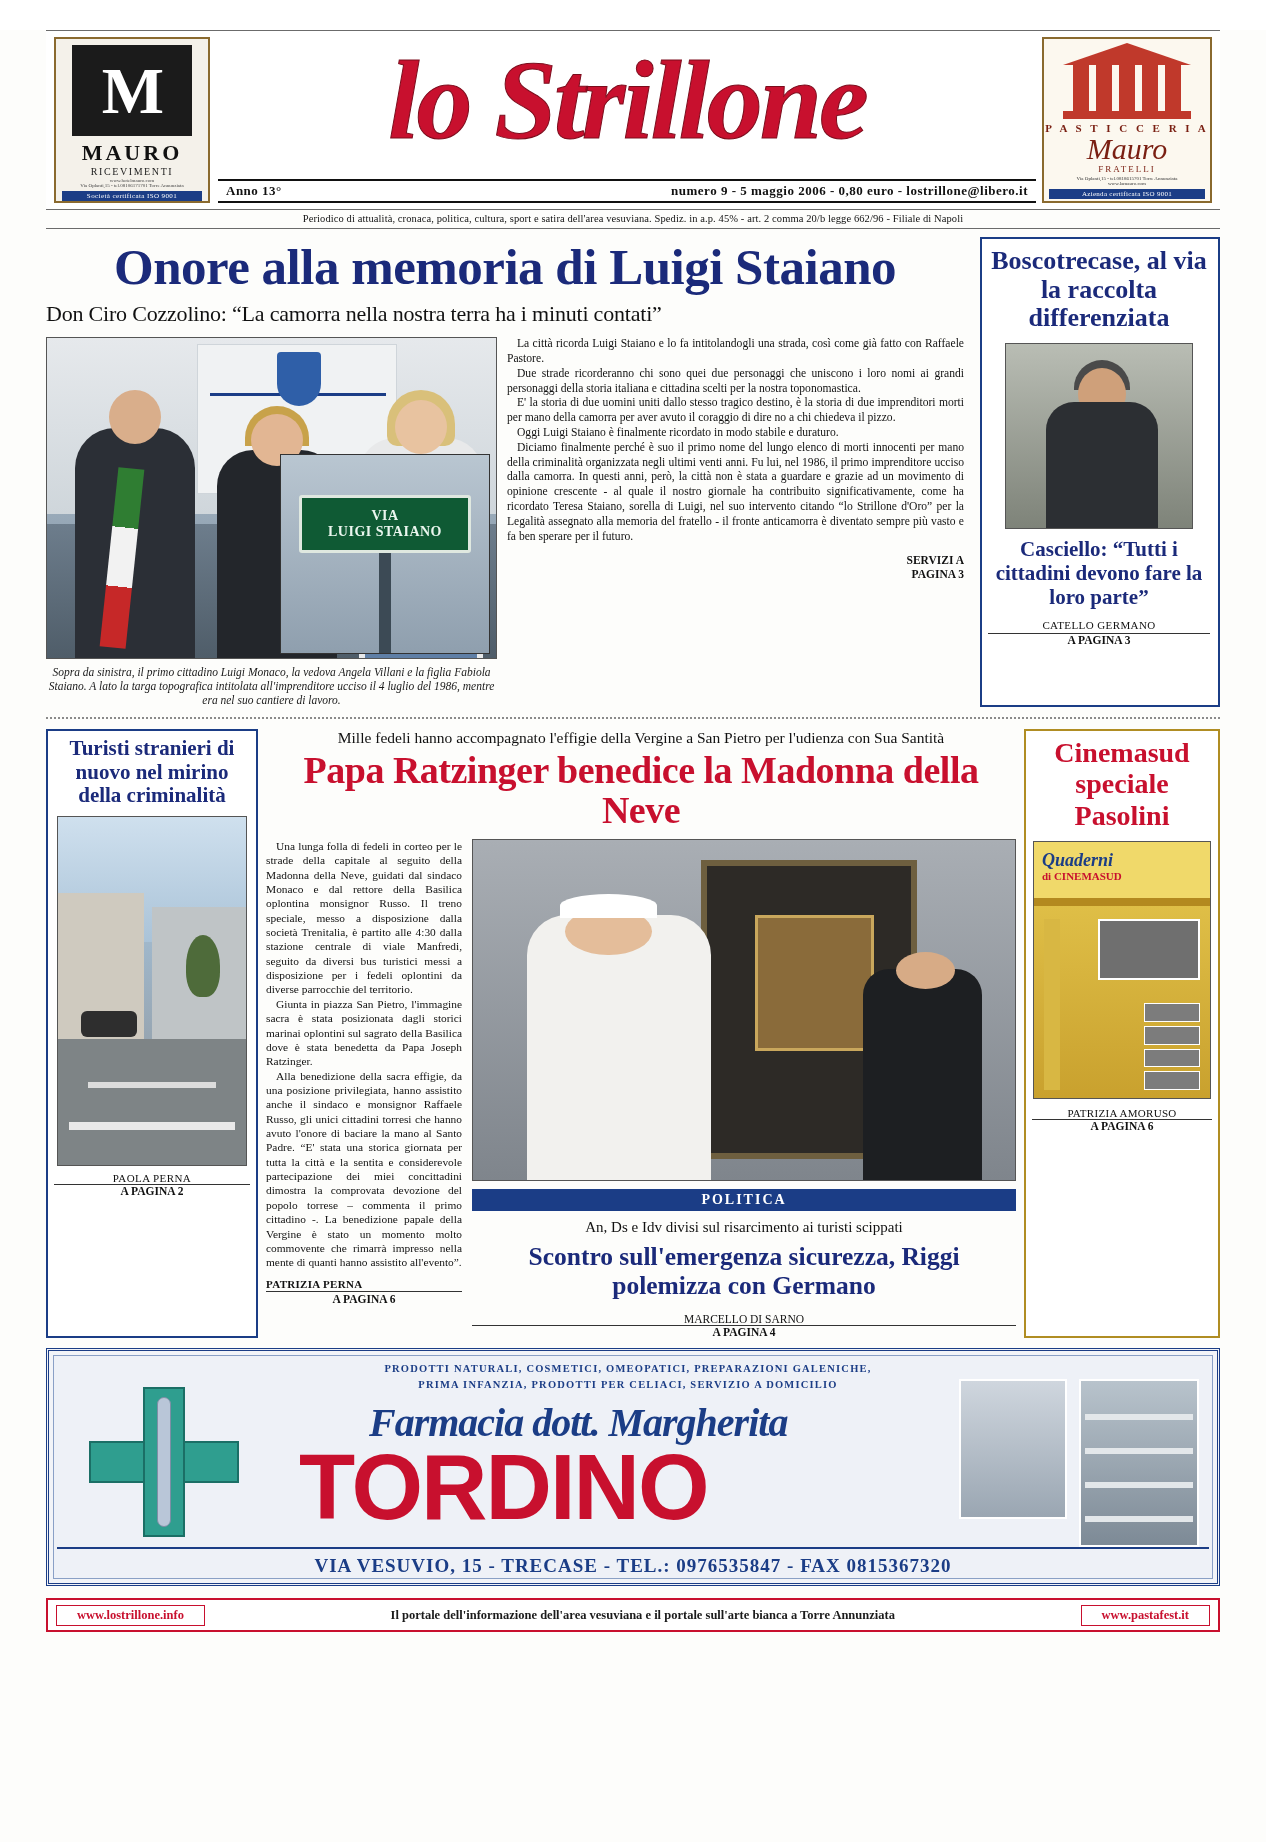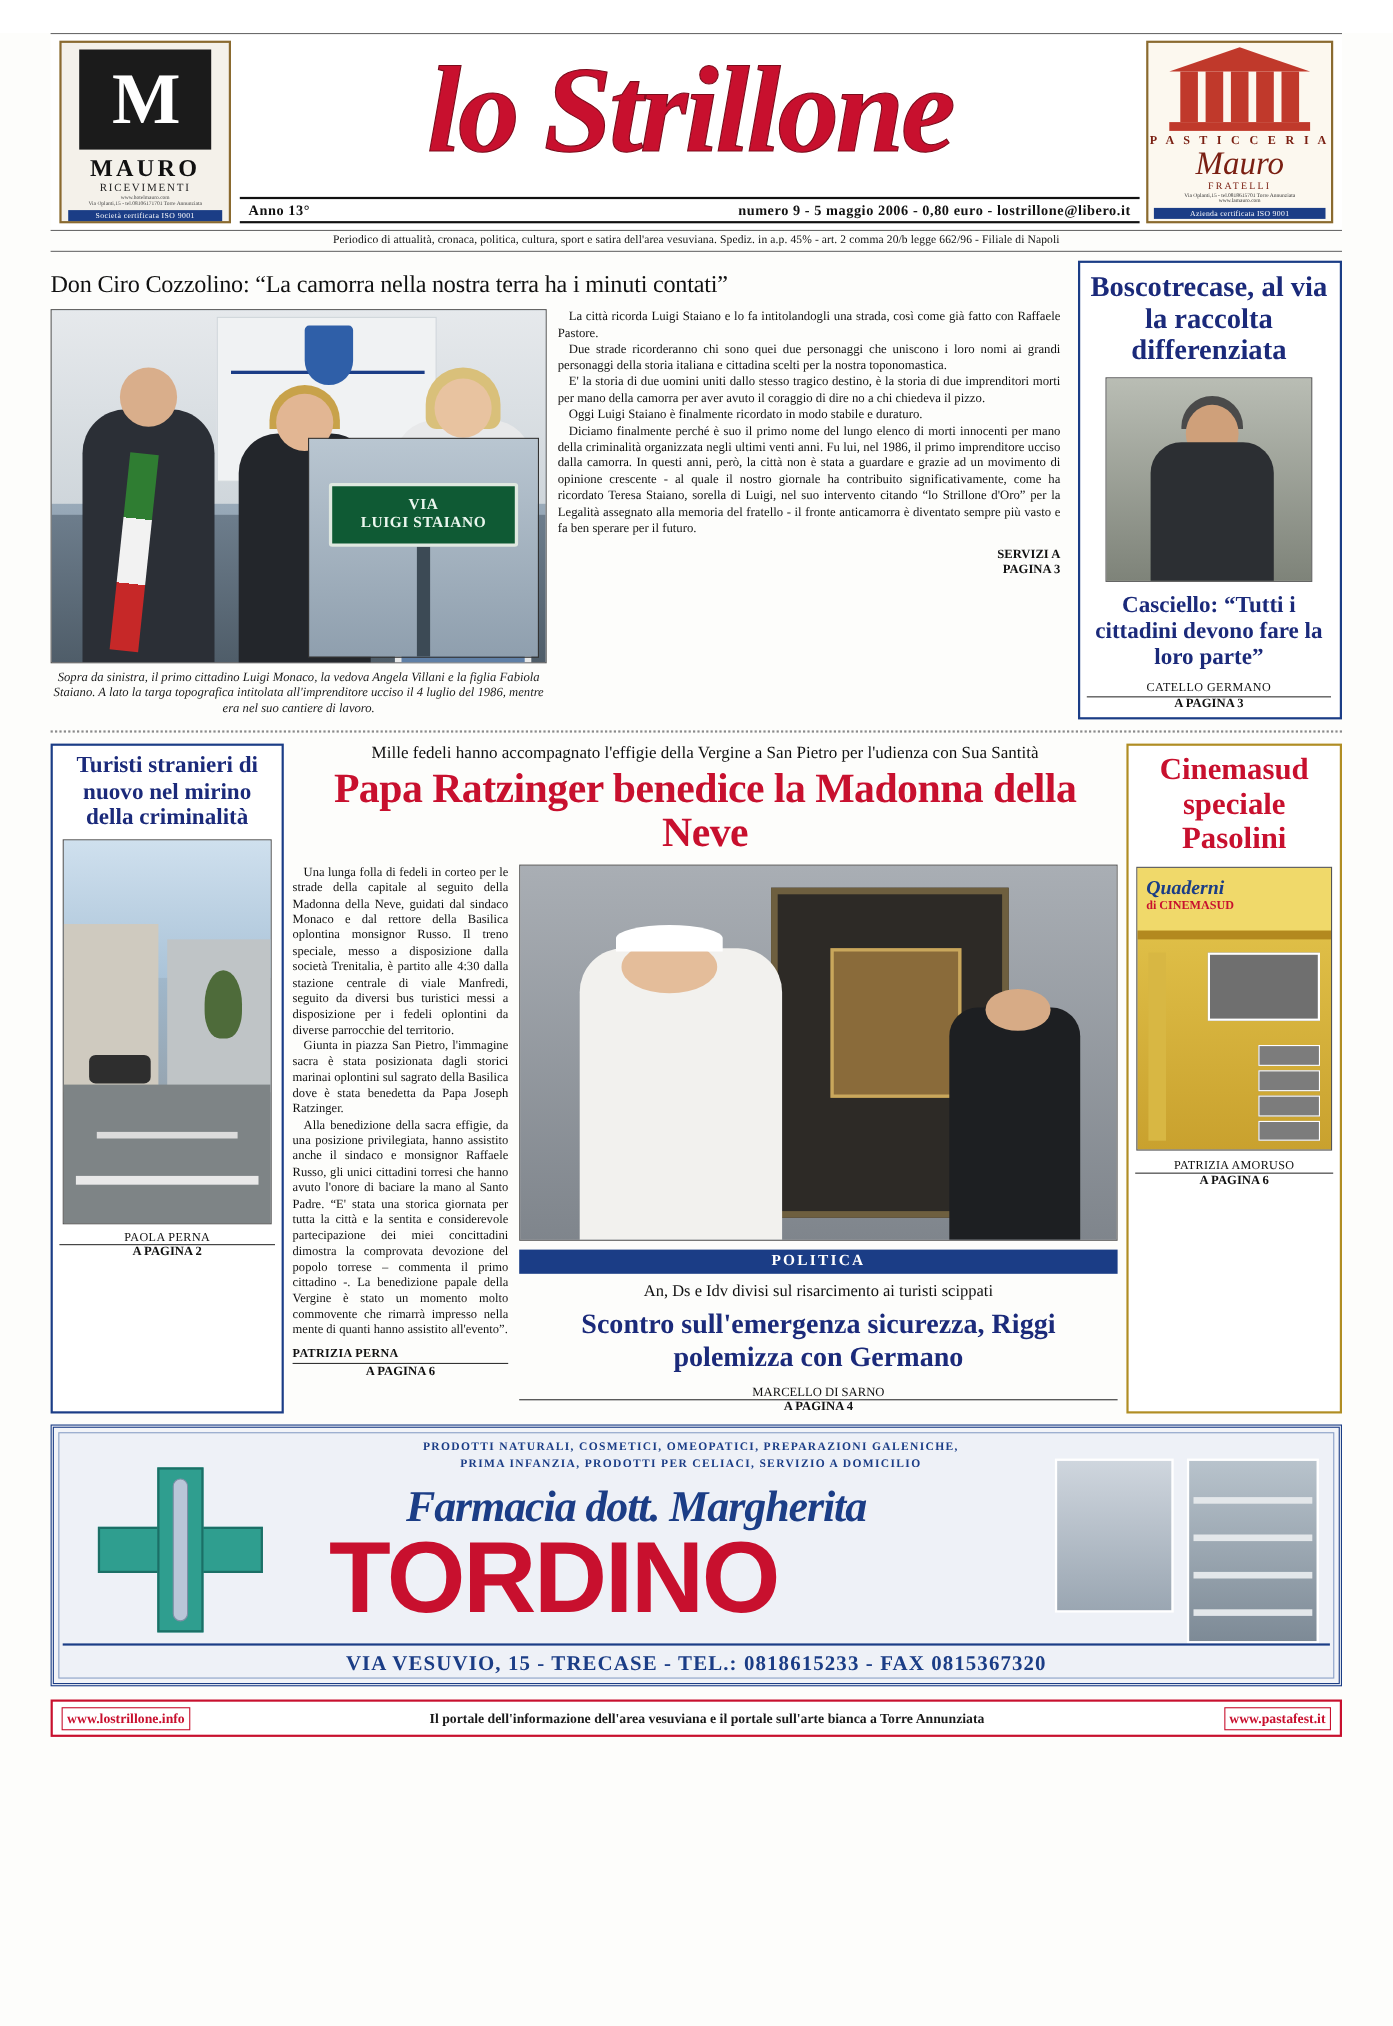--- a/index.html
+++ b/index.html
@@ -324,21 +324,21 @@
     font-size:19px; font-weight:bold; color:#1b3d86; letter-spacing:1px;
   }
   .ad-addr-line { position:absolute; left:8px; right:8px; bottom:34px; border-top:2px solid #1b3d86; }
 
   
   .footer {
     margin: 12px 0 0 0; border: 2px solid #c8102e; height: 34px; display:flex; align-items:center;
     background:#fff;
   }
   .footer .chip {
-    border:1px solid #c8102e; margin:0 8px; padding:2px 4px; font-size:12.5px; font-weight:bold; color:#c8102e;
+    border:1px solid #c8102e; margin:0 8px; padding:2px 20px; font-size:12.5px; font-weight:bold; color:#c8102e;
   }
   .footer .mid { flex:1 1 auto; text-align:center; font-size:12.5px; font-weight:bold; color:#1b1b1b; }
 </style>
 </head>
 <body>
 
 <div class="page">
 
   <div class="masthead">
 
@@ -380,20 +380,21 @@
     </div>
   </div>
 
   <div class="masthead-strip">Periodico di attualità, cronaca, politica, cultura, sport e satira dell'area vesuviana. Spediz. in a.p. 45% - art. 2 comma 20/b legge 662/96 - Filiale di Napoli</div>
 
   <div class="body-wrap">
 
     <div class="top-section">
 
       <div class="lead">
+        <div class="headline-main">Onore alla memoria di Luigi Staiano</div>
         <div class="subhead">Don Ciro Cozzolino: “La camorra nella nostra terra ha i minuti contati”</div>
 
         <div class="lead-body">
           <div class="photo-block">
             <div class="photo-main">
               <div class="ph-wall"></div>
               <div class="ph-banner"></div>
               <div class="ph-crest"></div>
               <div class="ph-floor"></div>
               <div class="p1">
@@ -533,21 +534,21 @@
           <div class="v"></div>
           <div class="rod"></div>
       </div>
       <div class="ad-script">Farmacia dott. Margherita</div>
       <div class="ad-big">TORDINO</div>
       <div class="ad-photo1"></div>
       <div class="ad-photo2">
           <div class="shelf"></div>
         </div>
       <div class="ad-addr-line"></div>
-      <div class="ad-addr">VIA VESUVIO, 15 - TRECASE - TEL.: 0818615233 - FAX 0815367320</div>
+      <div class="ad-addr">VIA VESUVIO, 15 - TRECASE - TEL.: 0976535847 - FAX 0815367320</div>
     </div>
 
     <div class="footer">
       <div class="chip">www.lostrillone.info</div>
       <div class="mid">Il portale dell'informazione dell'area vesuviana e il portale sull'arte bianca a Torre Annunziata</div>
       <div class="chip">www.pastafest.it</div>
     </div>
 
   </div>
 </div>

